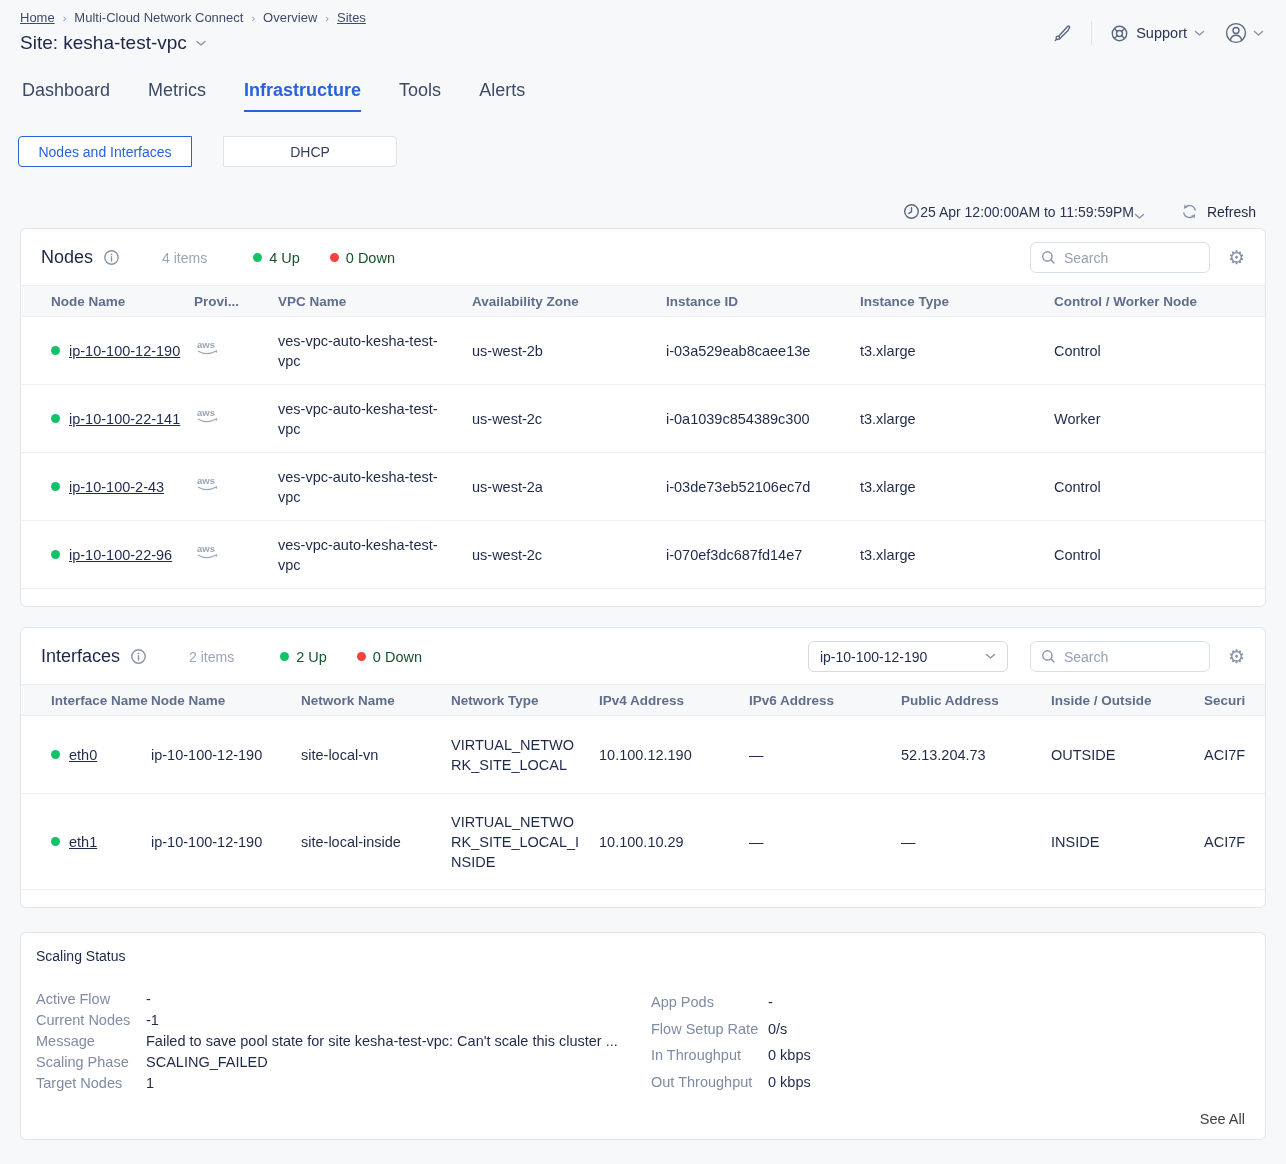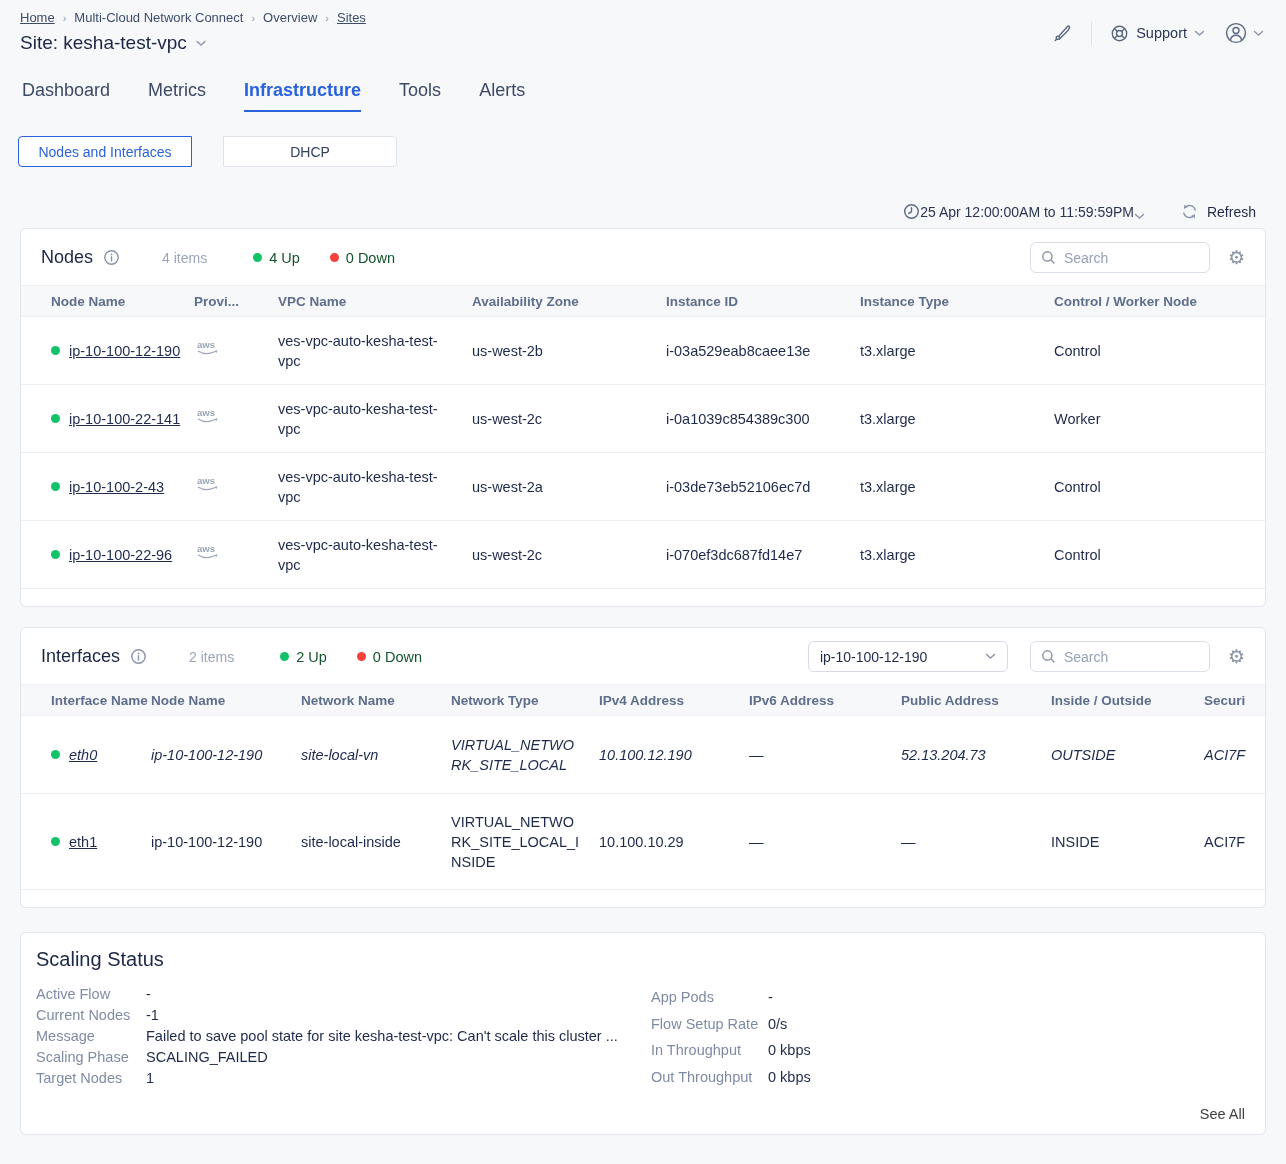--- a/index.html
+++ b/index.html
@@ -75,22 +75,22 @@
   .cell-name { display:flex; align-items:center; gap:9px; }
   .cell-link { color:#1f2c50; text-decoration:underline; cursor:pointer; }
   .rows-tall td { height:68px; }
   .wrap-180 { display:inline-block; max-width:178px; }
   .wrap-net { display:inline-block; max-width:130px; word-break:break-all; }
   .tbl-bottom-pad { height:17px; }
   .nowrap { white-space:nowrap; }
 
   
   .panel-scaling { margin-top:24px; padding:15px 20px 12px 15px; }
-  .scaling-title { font-size:20px; font-weight:500; color:#1c2747; }
-  .scaling-grid { display:grid; grid-template-columns:615px 1fr; margin-top:13px; }
+  .scaling-title { font-size:14px; font-weight:500; color:#1c2747; }
+  .scaling-grid { display:grid; grid-template-columns:615px 1fr; margin-top:25px; }
   .kv { display:flex; font-size:14.5px; line-height:21px; }
   .kv .k { color:#7f8ba3; flex:none; }
   .kv .v { color:#1e2a4a; white-space:nowrap; overflow:hidden; }
   .col-l .k { width:110px; }
   .col-r .kv { line-height:26.5px; }
   .col-r .k { width:117px; }
   .see-all { text-align:right; margin-top:16px; }
   .see-all a { color:#404040; font-size:14.5px; text-decoration:none; cursor:pointer; }
 
   .stroke-ic { stroke:#5a6881; stroke-width:1.4; fill:none; stroke-linecap:round; stroke-linejoin:round; }
@@ -405,21 +405,21 @@
         <th>Network Name</th>
         <th>Network Type</th>
         <th>IPv4 Address</th>
         <th>IPv6 Address</th>
         <th>Public Address</th>
         <th>Inside / Outside</th>
         <th>Securi</th>
       </tr>
     </thead>
     <tbody>
-      <tr style="height:78px;font-style:italic;">
+      <tr style="height:78px;">
         <td class="pad">
             <span class="cell-name">
               <span class="dot up"></span>
               <a class="cell-link">eth0</a>
             </span>
           </td>
         <td>ip-10-100-12-190</td>
         <td>site-local-vn</td>
         <td><span class="wrap-net">VIRTUAL_NETWORK_SITE_LOCAL</span></td>
         <td>10.100.12.190</td>

